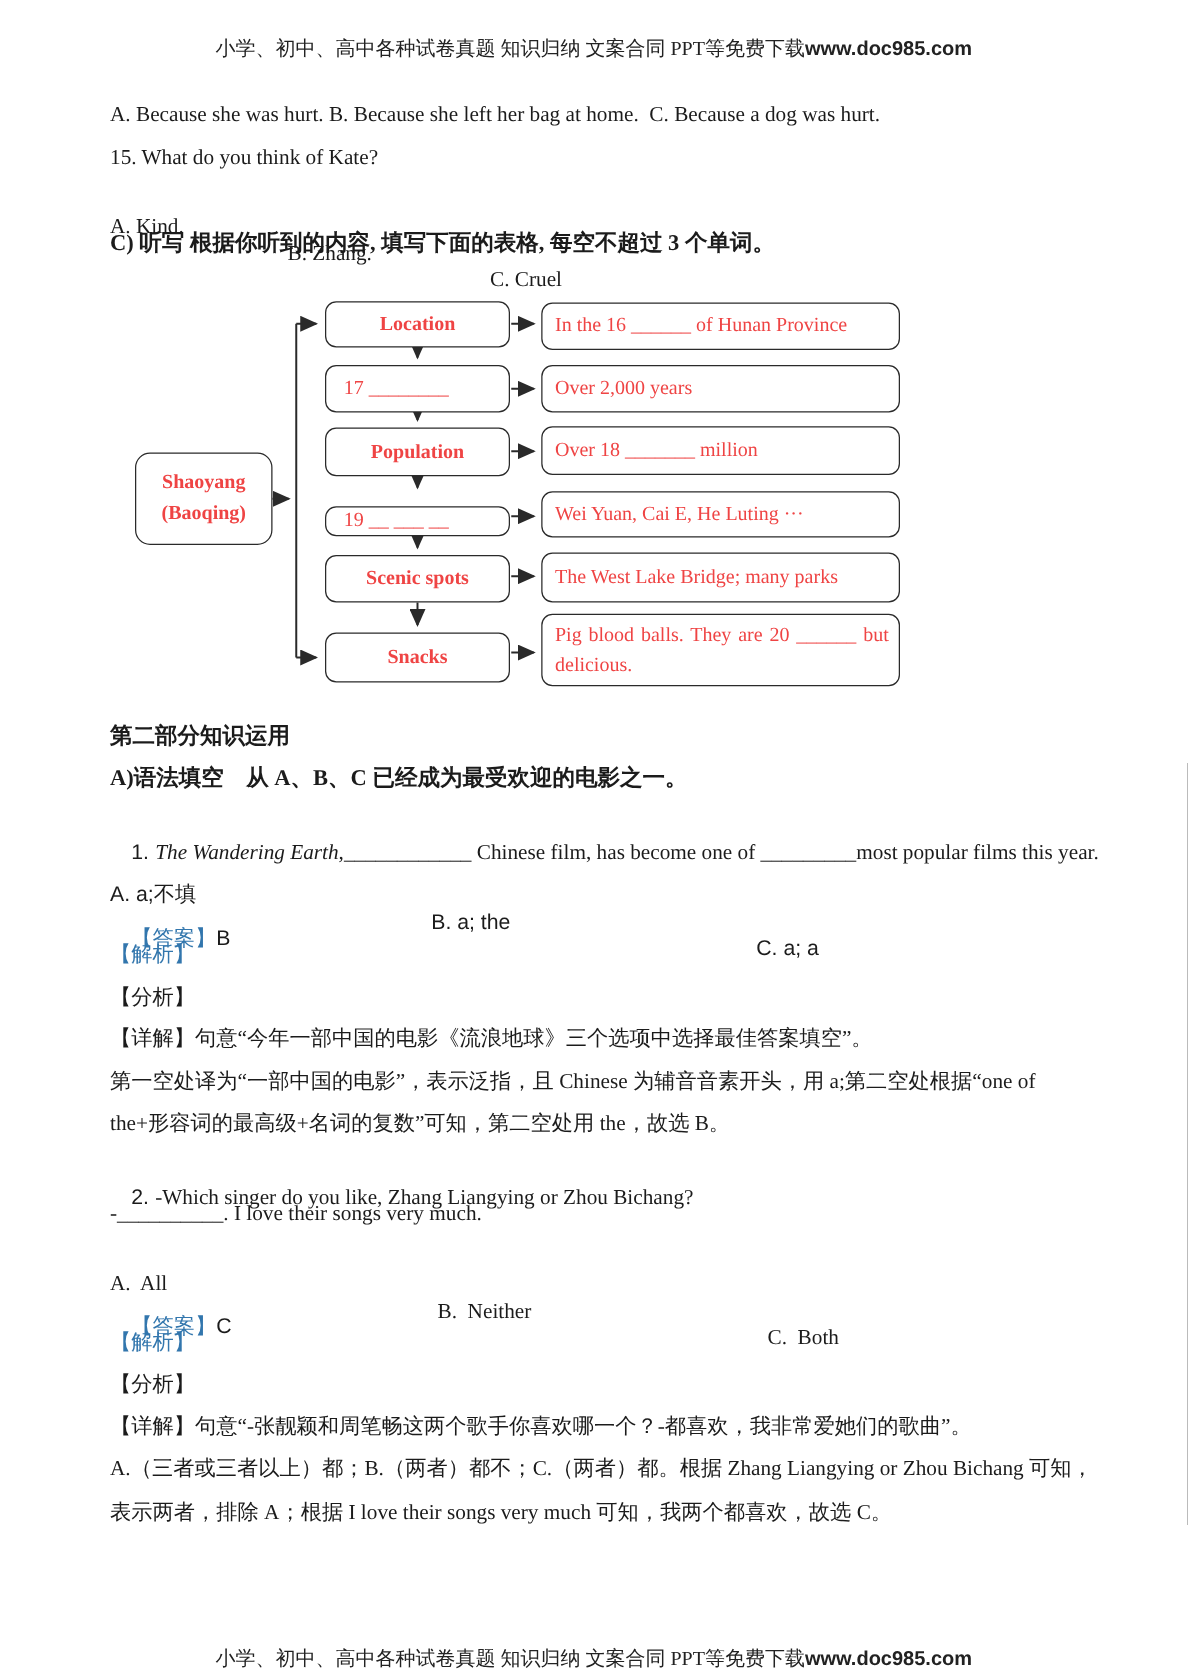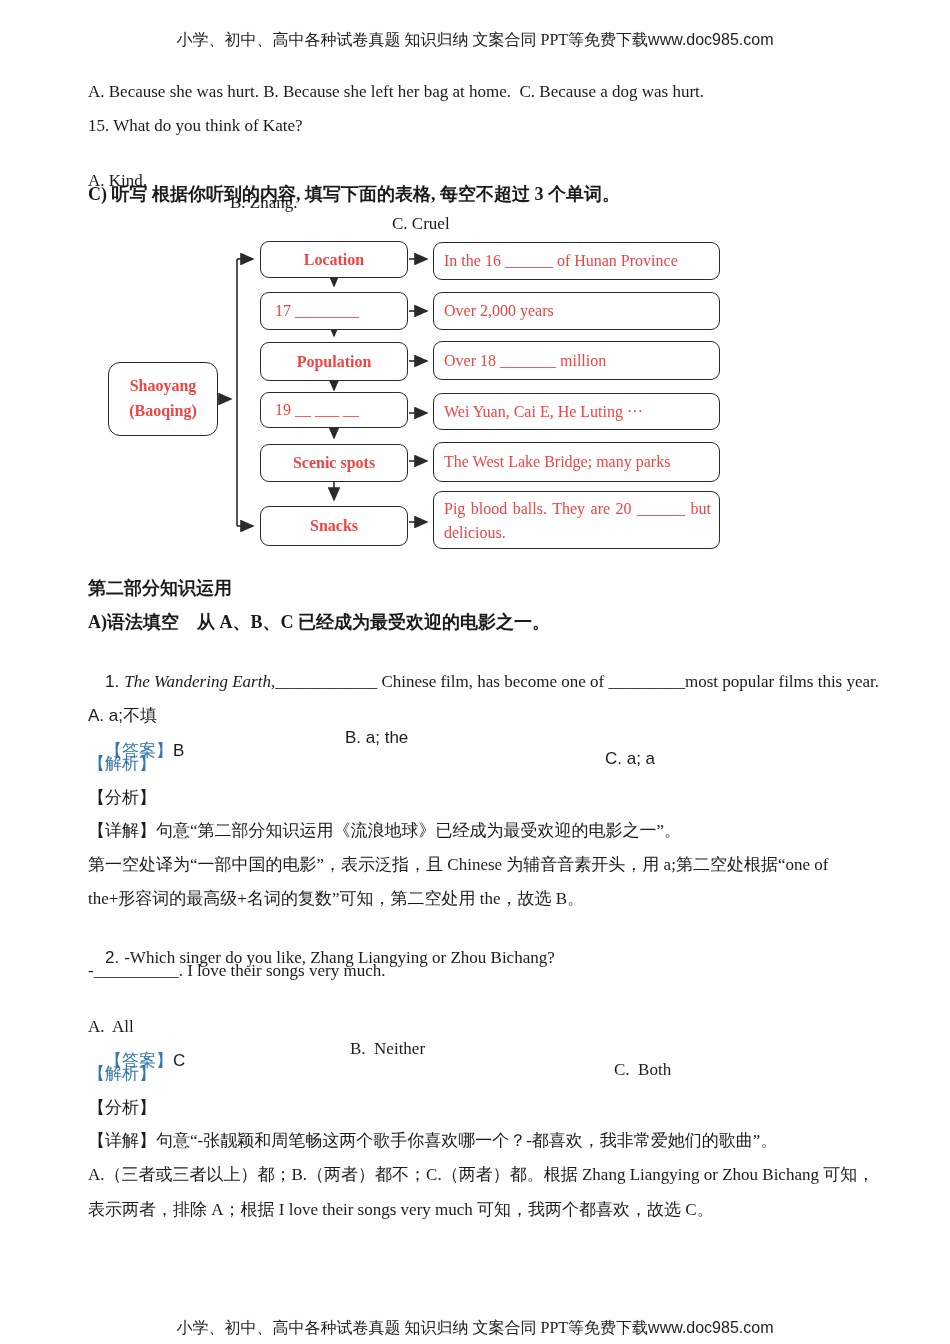--- a/index.html
+++ b/index.html
@@ -4,21 +4,21 @@
 <style>
   html,body { margin:0; padding:0; background:#888; }
   .page {
     position:relative; width:950px; height:1344px; margin:0 auto;
     background:#ffffff; overflow:hidden;
     font-family:"Liberation Serif","DejaVu Serif",serif; color:#1b1b1b;
   }
   .line { position:absolute; white-space:pre; font-size:17px; line-height:1.25; }
   .center { left:0; width:950px; text-align:center; }
   .hdr { font-size:16px; color:#222; }
-  .hdr .domain { font-family:"Liberation Sans","DejaVu Sans",sans-serif; font-weight:normal; }
+  .hdr .domain { font-family:"Liberation Sans","DejaVu Sans",sans-serif; font-weight:bold; }
   .cnhead { font-size:18px; font-weight:bold; }
   .blue { color:#3276ad; }
   .sans { font-family:"Liberation Sans","DejaVu Sans",sans-serif; }
   .italic { font-style:italic; }
   .qnum { font-family:"Liberation Sans","DejaVu Sans",sans-serif; margin-right:5px; }
 
   
   .diagram { position:absolute; left:100px; top:238px; width:640px; height:330px; }
   .diagram svg { position:absolute; left:0; top:0; pointer-events:none; }
   .dbox {
@@ -80,21 +80,21 @@
     </svg>
 
     <div class="dbox root">
       <div>Shaoyang</div>
       <div>(Baoqing)</div>
     </div>
 
     <div class="dbox mid lab" style="top:3px;   height:37px">Location</div>
     <div class="dbox mid blank" style="top:54px;  height:38px">17 ________</div>
     <div class="dbox mid lab" style="top:104px; height:39px">Population</div>
-    <div class="dbox mid blank" style="top:154px; height:36px">19 __ ___ __</div>
+    <div class="dbox mid blank" style="top:167px; height:24px">19 __ ___ __</div>
     <div class="dbox mid lab" style="top:206px; height:38px">Scenic spots</div>
     <div class="dbox mid lab" style="top:268px; height:40px">Snacks</div>
 
     <div class="dbox rgt" style="top:4px;   height:38px">In the 16 ______ of Hunan Province</div>
     <div class="dbox rgt" style="top:54px;  height:38px">Over 2,000 years</div>
     <div class="dbox rgt" style="top:103px; height:39px">Over 18 _______ million</div>
     <div class="dbox rgt" style="top:155px; height:37px">Wei Yuan, Cai E, He Luting  ···</div>
     <div class="dbox rgt" style="top:204px; height:40px">The West Lake Bridge; many parks</div>
     <div class="dbox rgt r6" style="top:253px; height:58px">Pig blood balls. They are 20 ______ but delicious.</div>
   </div>
@@ -108,21 +108,21 @@
   <div class="line sans" style="left:88px; top:684px; width:800px">
     <span style="position:absolute; left:0">A. a;不填</span>
     <span style="position:absolute; left:257px">B. a; the</span>
     <span style="position:absolute; left:517px">C. a; a</span>
   </div>
   <div class="line" style="left:88px; top:719px">
     <span class="blue">【答案】</span><span class="sans">B</span>
   </div>
   <div class="line blue" style="left:88px; top:753px">【解析】</div>
   <div class="line" style="left:88px; top:787px">【分析】</div>
-  <div class="line" style="left:88px; top:820px">【详解】句意“第二部分知识运用《流浪地球》已经成为最受欢迎的电影之一”。</div>
+  <div class="line" style="left:88px; top:820px">【详解】句意“今年一部中国的电影《流浪地球》三个选项中选择最佳答案填空”。</div>
   <div class="line" style="left:88px; top:854px">第一空处译为“一部中国的电影”，表示泛指，且 Chinese 为辅音音素开头，用 a;第二空处根据“one of</div>
   <div class="line" style="left:88px; top:888px">the+形容词的最高级+名词的复数”可知，第二空处用 the，故选 B。</div>
 
   <div class="line" style="left:88px; top:926px">
     <span class="qnum">2.</span><span>-Which singer do you like, Zhang Liangying or Zhou Bichang?</span>
   </div>
   <div class="line" style="left:88px; top:960px">-__________. I love their songs very much.</div>
   <div class="line" style="left:88px; top:995px; width:800px">
     <span style="position:absolute; left:0">A.  All</span>
     <span style="position:absolute; left:262px">B.  Neither</span>

